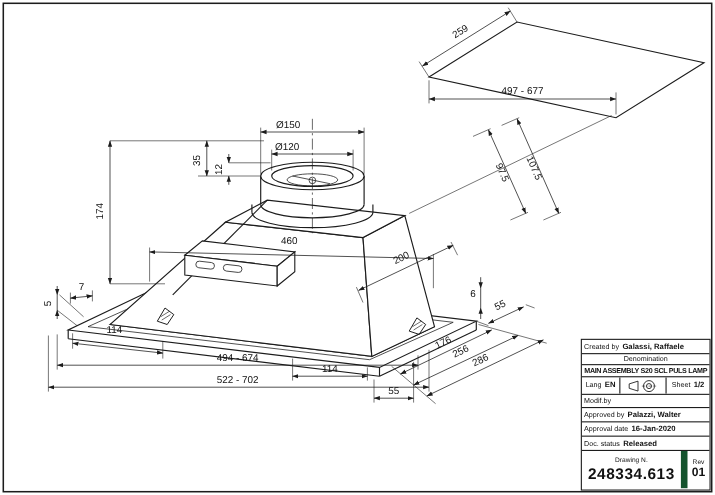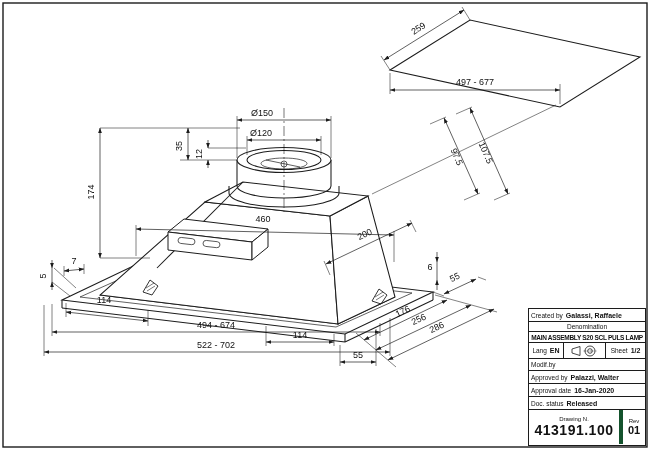--- a/index.html
+++ b/index.html
@@ -14,21 +14,21 @@
   .tb-row:last-child{border-bottom:none;}
   .tb-label{font-size:6.5px;}
   .tb-value{font-size:7px;font-weight:bold;margin-left:3px;}
   .tb-center{justify-content:center;}
   .tb-cells{padding:0;}
   .tb-cell{display:flex;align-items:center;justify-content:center;height:100%;
       box-sizing:border-box;padding:0 1px;}
   .tb-cell + .tb-cell{border-left:1px solid #1c1c1c;}
   .tb-dn-left{flex:1;display:flex;flex-direction:column;align-items:center;justify-content:center;}
   .tb-dn-num{font-size:14px;font-weight:bold;letter-spacing:0.5px;}
-  .tb-rev{width:26px;border-left:4px solid #14532d;display:flex;flex-direction:column;
+  .tb-rev{width:26px;border-left:6px solid #14532d;display:flex;flex-direction:column;
       align-items:center;justify-content:center;height:100%;box-sizing:border-box;}
   .tb-rev-val{font-size:11px;font-weight:bold;}
   .tb-tiny{font-size:6px;}
   .tb-denom{font-size:6.5px;font-weight:bold;letter-spacing:-0.3px;}
 </style>
 </head>
 <body>
 
 <div id="sheet">
 
@@ -241,21 +241,21 @@
     <span class="tb-label">Approval date</span>
     <span class="tb-value">16-Jan-2020</span>
   </div>
   <div class="tb-row" style="height:13px">
     <span class="tb-label">Doc. status</span>
     <span class="tb-value">Released</span>
   </div>
   <div class="tb-row tb-cells" style="height:34px">
     <div class="tb-dn-left">
       <span class="tb-tiny">Drawing N.</span>
-      <span class="tb-dn-num">413191.100</span>
+      <span class="tb-dn-num">248334.613</span>
     </div>
     <div class="tb-rev">
       <span class="tb-tiny">Rev</span>
       <span class="tb-rev-val">01</span>
     </div>
   </div>
 </div>
 
 </div>
 

